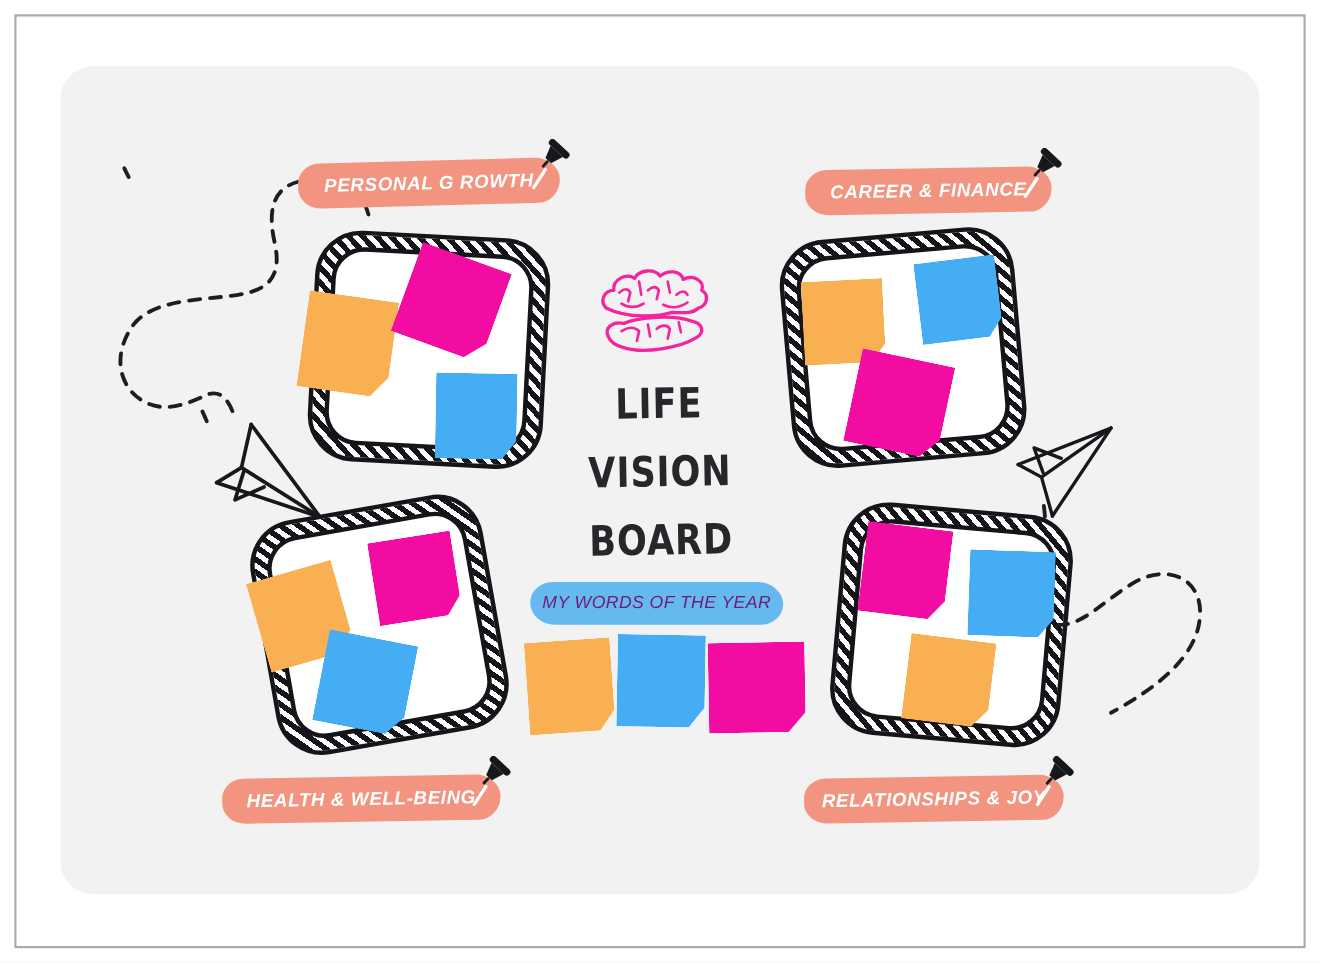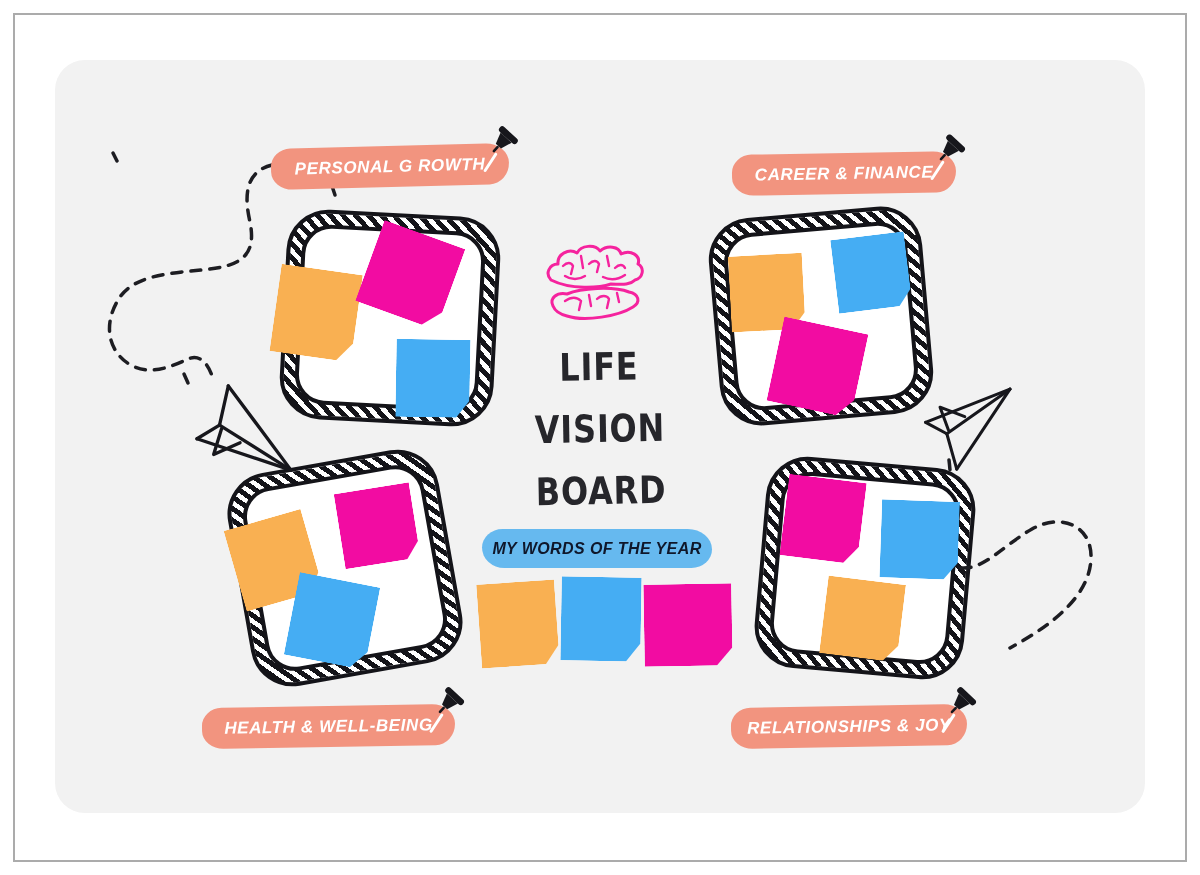--- a/index.html
+++ b/index.html
@@ -35,21 +35,21 @@
 
   
   .brain{position:absolute;left:540px;top:244px;width:112px;height:84px;z-index:3;}
   .title-block{position:absolute;left:460px;top:336px;width:280px;z-index:3;text-align:center;
     transform:rotate(-1deg);color:#26262b;}
   .title-block p{margin:0;font-size:38px;line-height:62px;font-weight:800;letter-spacing:1px;
     font-family:"DejaVu Sans",sans-serif;transform:scaleX(.84);}
   .words-pill{position:absolute;left:482px;top:529px;width:230px;height:39px;z-index:3;
     background:#66b9ef;border-radius:22px 26px 22px 24px/20px 22px 20px 22px;
     display:flex;align-items:center;justify-content:center;}
-  .words-pill span{color:#0f172a;font-style:italic;font-weight:700;font-size:16px;letter-spacing:.4px;white-space:nowrap;}
+  .words-pill span{color:#701a75;font-style:italic;font-weight:400;font-size:16px;letter-spacing:.4px;white-space:nowrap;}
 
   .plane{position:absolute;z-index:4;}
   #plane-left{left:193px;top:382px;width:102px;height:94px;}
   #plane-right{left:914px;top:386px;width:110px;height:86px;transform:scaleY(-1) rotate(3deg);}
 
   .doodle-layer{position:absolute;inset:0;width:1200px;height:875px;pointer-events:none;}
   #doodles-under{z-index:2;}
   #doodles-over{z-index:4;}
 </style>
 </head>

